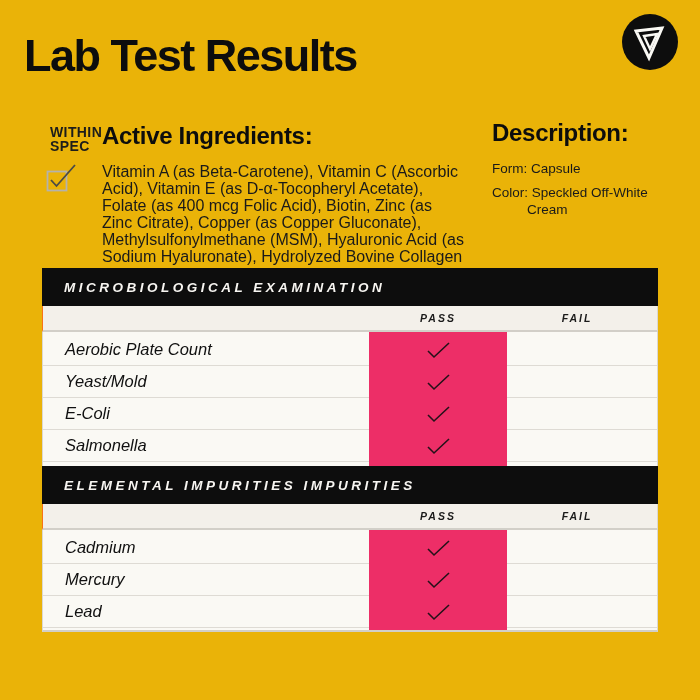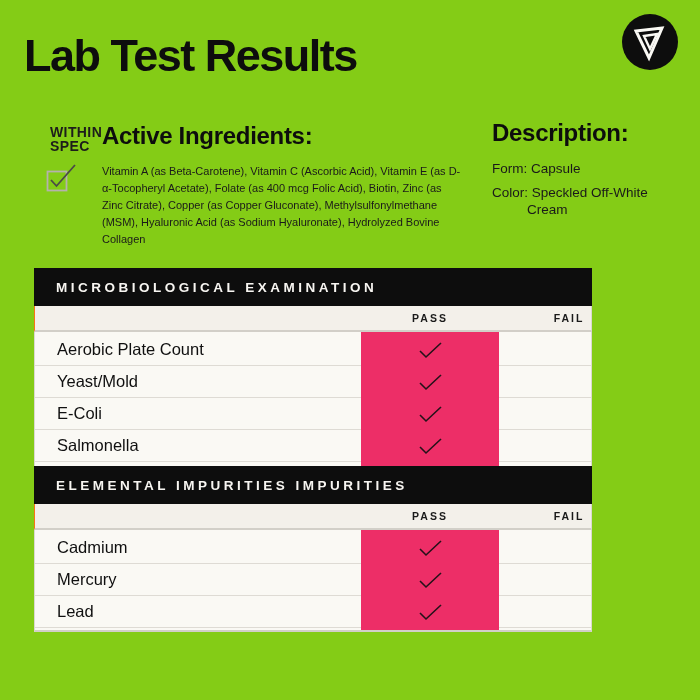--- a/index.html
+++ b/index.html
@@ -1,19 +1,19 @@
 <!DOCTYPE html>
 <html><head>
 <meta charset="utf-8">
 <style>
   html,body { margin:0; padding:0; }
   .canvas {
     position:relative;
     width:700px; height:700px;
-    background:#84cc16;
+    background:#eab308;
     font-family:"Liberation Sans", sans-serif;
     color:#111;
     overflow:hidden;
   }
 
   
   .title {
     position:absolute; left:24px; top:30px;
     font-size:45px; line-height:52px;
     font-weight:bold; letter-spacing:-1.5px;
@@ -29,29 +29,29 @@
   }
   .spec-checkbox { position:absolute; left:46px; top:163px; width:34px; height:30px; }
 
   .ingredients { position:absolute; left:102px; top:122px; width:362px; }
   .h2 {
     font-size:24px; font-weight:bold; letter-spacing:-0.3px;
     color:#0D0D0D; margin:0 0 0 0;
   }
   .body-text {
     margin:13px 0 0 0;
-    font-size:11px; line-height:17px; color:#1A1A1A;
+    font-size:16px; line-height:17px; color:#1A1A1A;
   }
 
   .description { position:absolute; left:492px; top:119px; width:185px; }
   .desc-line { margin-top:13px; font-size:13.5px; line-height:17px; color:#1A1A1A; }
   .color-line { margin-top:7px; padding-left:35px; text-indent:-35px; max-width:172px; }
 
   
-  .results-table { position:absolute; left:34px; top:268px; width:558px; }
+  .results-table { position:absolute; left:42px; top:268px; width:616px;font-style:italic; }
   .bar {
     height:38px; background:#0D0D0D;
     display:flex; align-items:center;
     padding-left:22px; box-sizing:border-box;
     color:#F7F5F1; font-size:13.5px; font-weight:bold; letter-spacing:3.5px;
   }
   .colheader {
     position:relative; height:24px;
     background:#F3F0EA;
     border-bottom:2px solid #D2CFC8;

